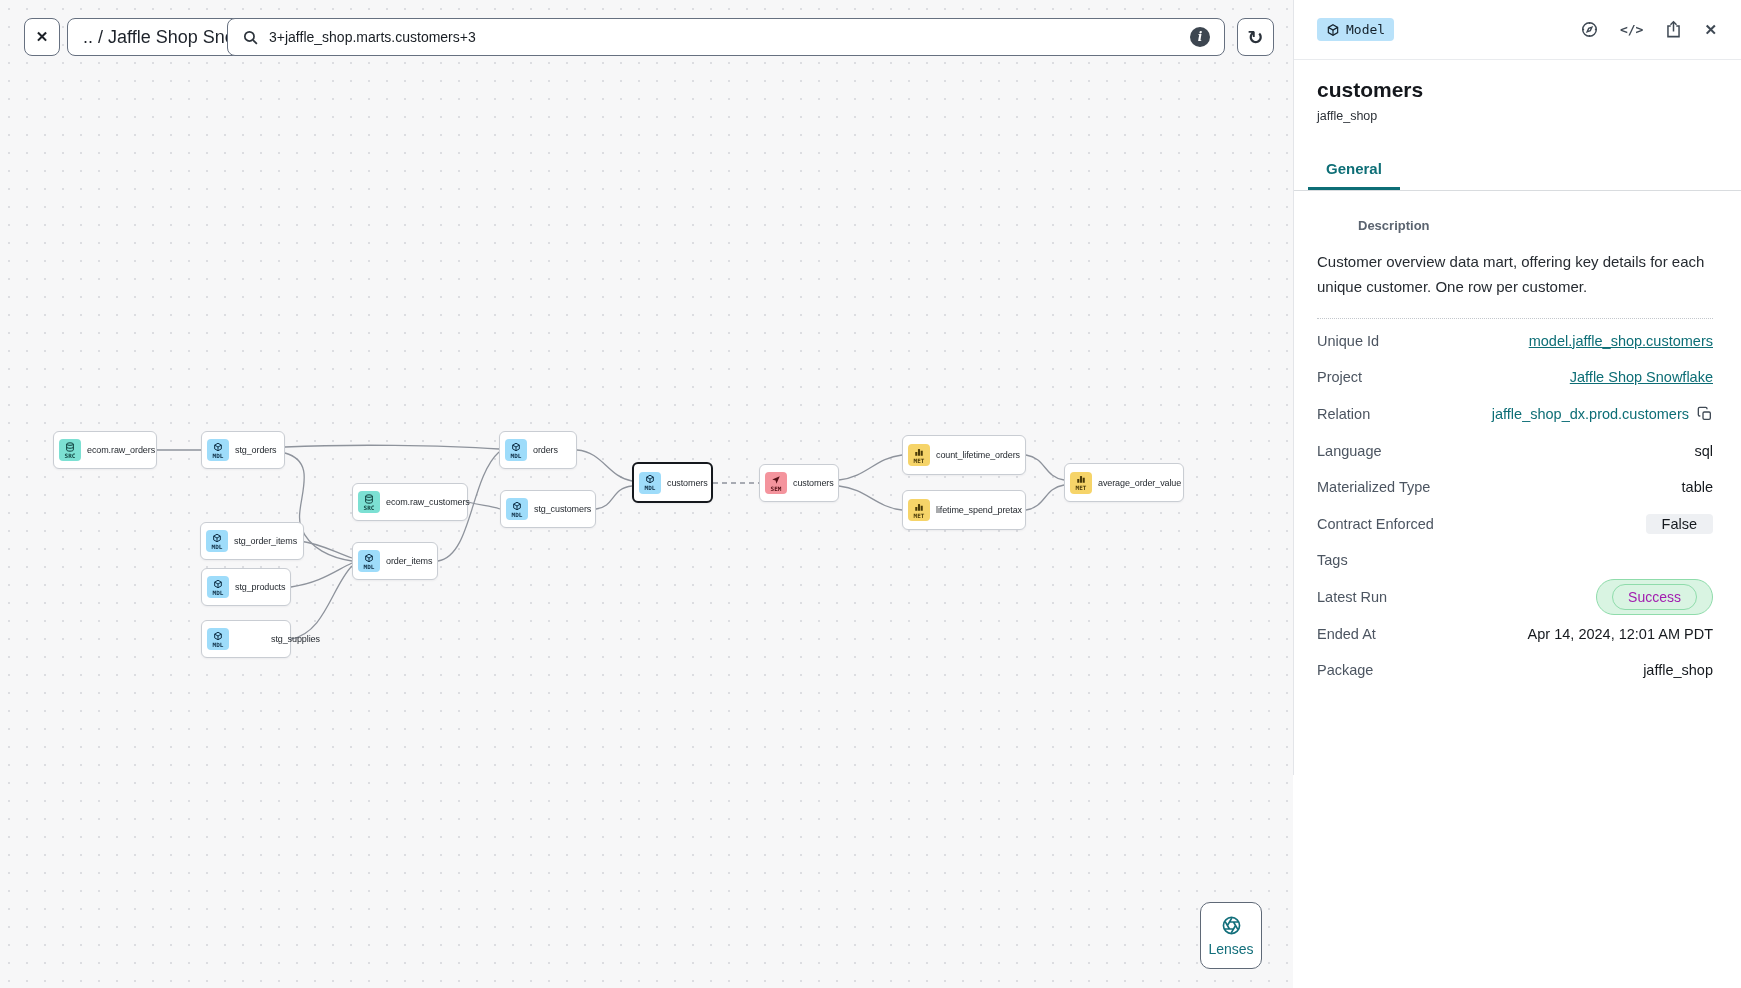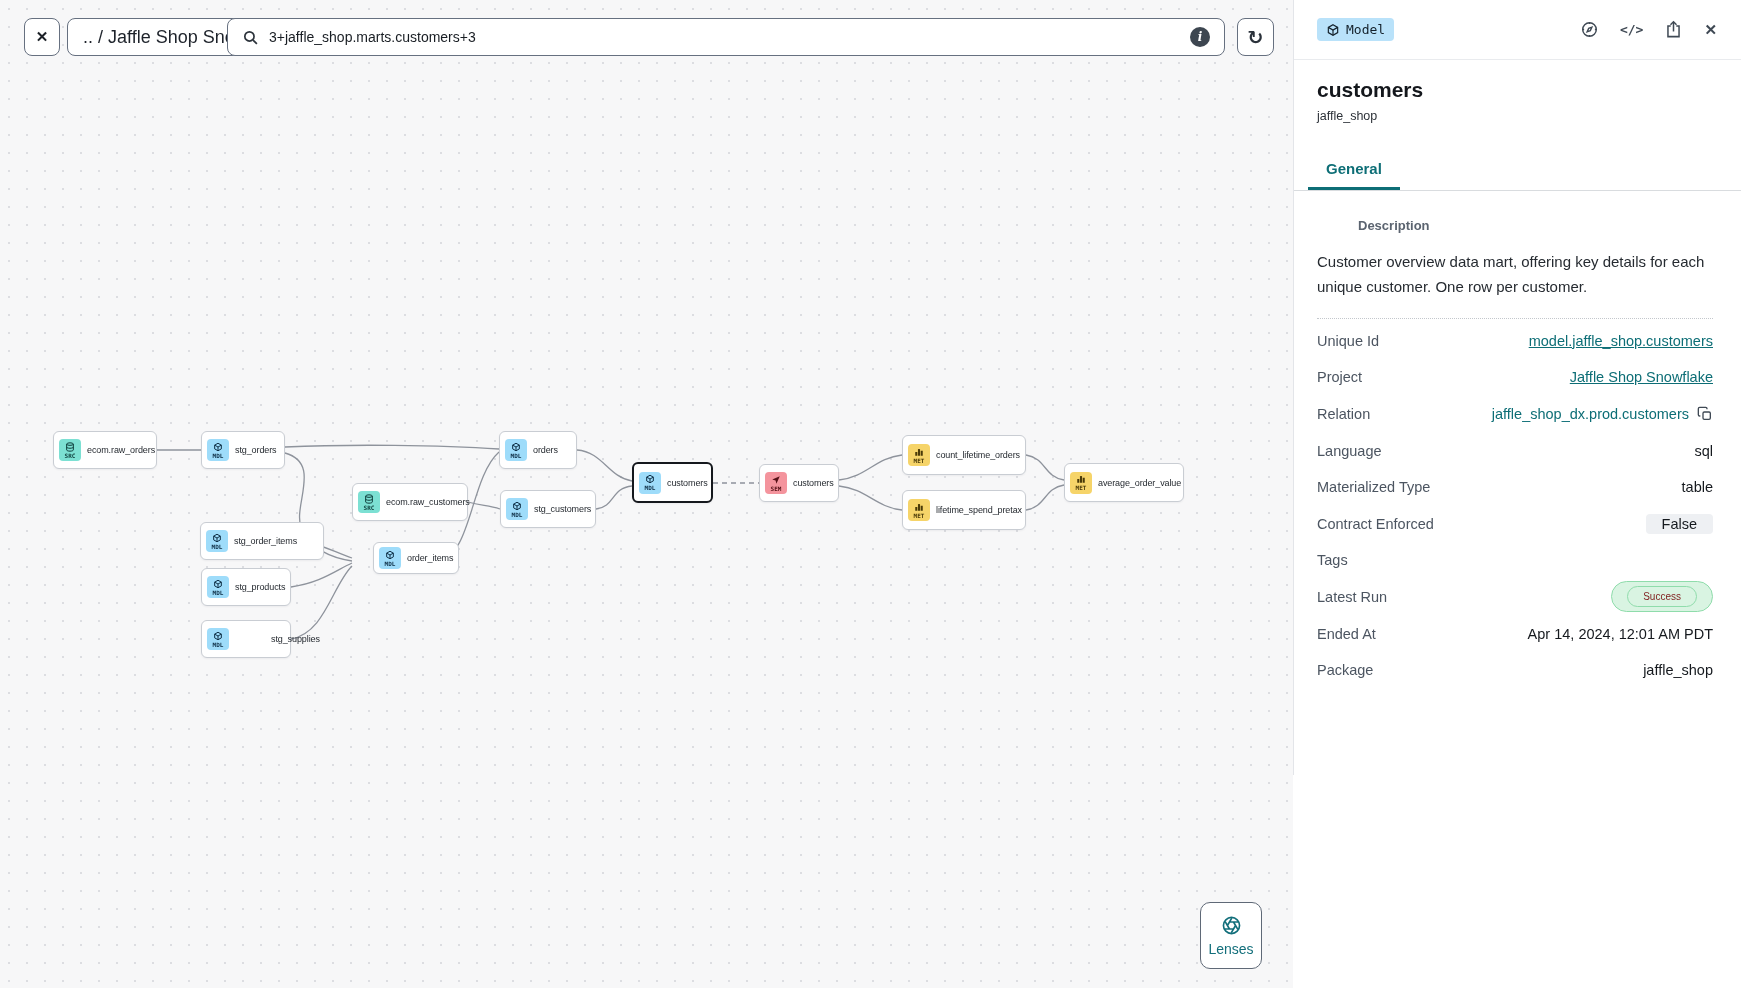--- a/index.html
+++ b/index.html
@@ -78,21 +78,21 @@
   .desc-text { margin-top:17px; font-size:15px; color:#262b31; line-height:1.65; padding-bottom:18px;
     border-bottom:1px dotted #c3c7cc; }
 
   .rows { margin-top:4px; }
   .row { min-height:36.6px; display:flex; align-items:center; justify-content:space-between; }
   .row .lbl { font-size:14.5px; color:#4c5561; }
   .row .val { font-size:14.5px; color:#15191e; display:flex; align-items:center; gap:8px; }
   .val.link-underline a, .val.link a { color:#0d6e76; text-decoration:none; }
   .val.link-underline a { text-decoration:underline; }
   .pill-gray { background:#eef0f3; border-radius:4px; padding:1px 8px; }
-  .pill-green { background:#d9f4e2; border:1px solid #8fdcab; color:#7f1d1d; border-radius:999px; padding:4px 15px; font-size:10px; }
+  .pill-green { background:#d9f4e2; border:1px solid #8fdcab; color:#a21caf; border-radius:999px; padding:4px 15px; font-size:14px; }
   .copy-btn { display:flex; color:#3f4954; cursor:pointer; }
   .copy-btn svg { width:16px; height:16px; }
 </style>
 </head>
 <body>
 
 <div class="canvas">
   <svg id="edges">
       <path d="M157,450 L201,450"></path>
       <path d="M285,447 C350,444 440,445 499,449"></path>
@@ -126,21 +126,21 @@
         <span class="node-icon t-MDL">
           <svg viewBox="0 0 24 24" fill="none" stroke="currentColor" stroke-width="2.4">
             <path d="M12 3l8 4.5v9L12 21l-8-4.5v-9L12 3z"></path>
             <path d="M4 7.5l8 4.5 8-4.5"></path>
             <path d="M12 12v9"></path>
           </svg>
           <span class="tag">MDL</span>
         </span>
         <span class="node-label">stg_orders</span>
       </div>
-      <div class="node" style="left: 200px; top: 522px; width: 124px; height: 38px;">
+      <div class="node" style="left: 200px; top: 522px; width: 104px; height: 38px;">
         <span class="node-icon t-MDL">
           <svg viewBox="0 0 24 24" fill="none" stroke="currentColor" stroke-width="2.4">
             <path d="M12 3l8 4.5v9L12 21l-8-4.5v-9L12 3z"></path>
             <path d="M4 7.5l8 4.5 8-4.5"></path>
             <path d="M12 12v9"></path>
           </svg>
           <span class="tag">MDL</span>
         </span>
         <span class="node-label">stg_order_items</span>
       </div>
@@ -170,21 +170,21 @@
         <span class="node-icon t-SRC">
           <svg viewBox="0 0 24 24" fill="none" stroke="currentColor" stroke-width="2.4">
             <ellipse cx="12" cy="5" rx="8" ry="3"></ellipse>
             <path d="M4 5v14c0 1.7 3.6 3 8 3s8-1.3 8-3V5"></path>
             <path d="M4 12c0 1.7 3.6 3 8 3s8-1.3 8-3"></path>
           </svg>
           <span class="tag">SRC</span>
         </span>
         <span class="node-label">ecom.raw_customers</span>
       </div>
-      <div class="node" style="left: 373px; top: 542px; width: 86px; height: 32px; text-align: center;">
+      <div class="node" style="left: 352px; top: 542px; width: 86px; height: 38px; text-align: center;">
         <span class="node-icon t-MDL">
           <svg viewBox="0 0 24 24" fill="none" stroke="currentColor" stroke-width="2.4">
             <path d="M12 3l8 4.5v9L12 21l-8-4.5v-9L12 3z"></path>
             <path d="M4 7.5l8 4.5 8-4.5"></path>
             <path d="M12 12v9"></path>
           </svg>
           <span class="tag">MDL</span>
         </span>
         <span class="node-label">order_items</span>
       </div>

